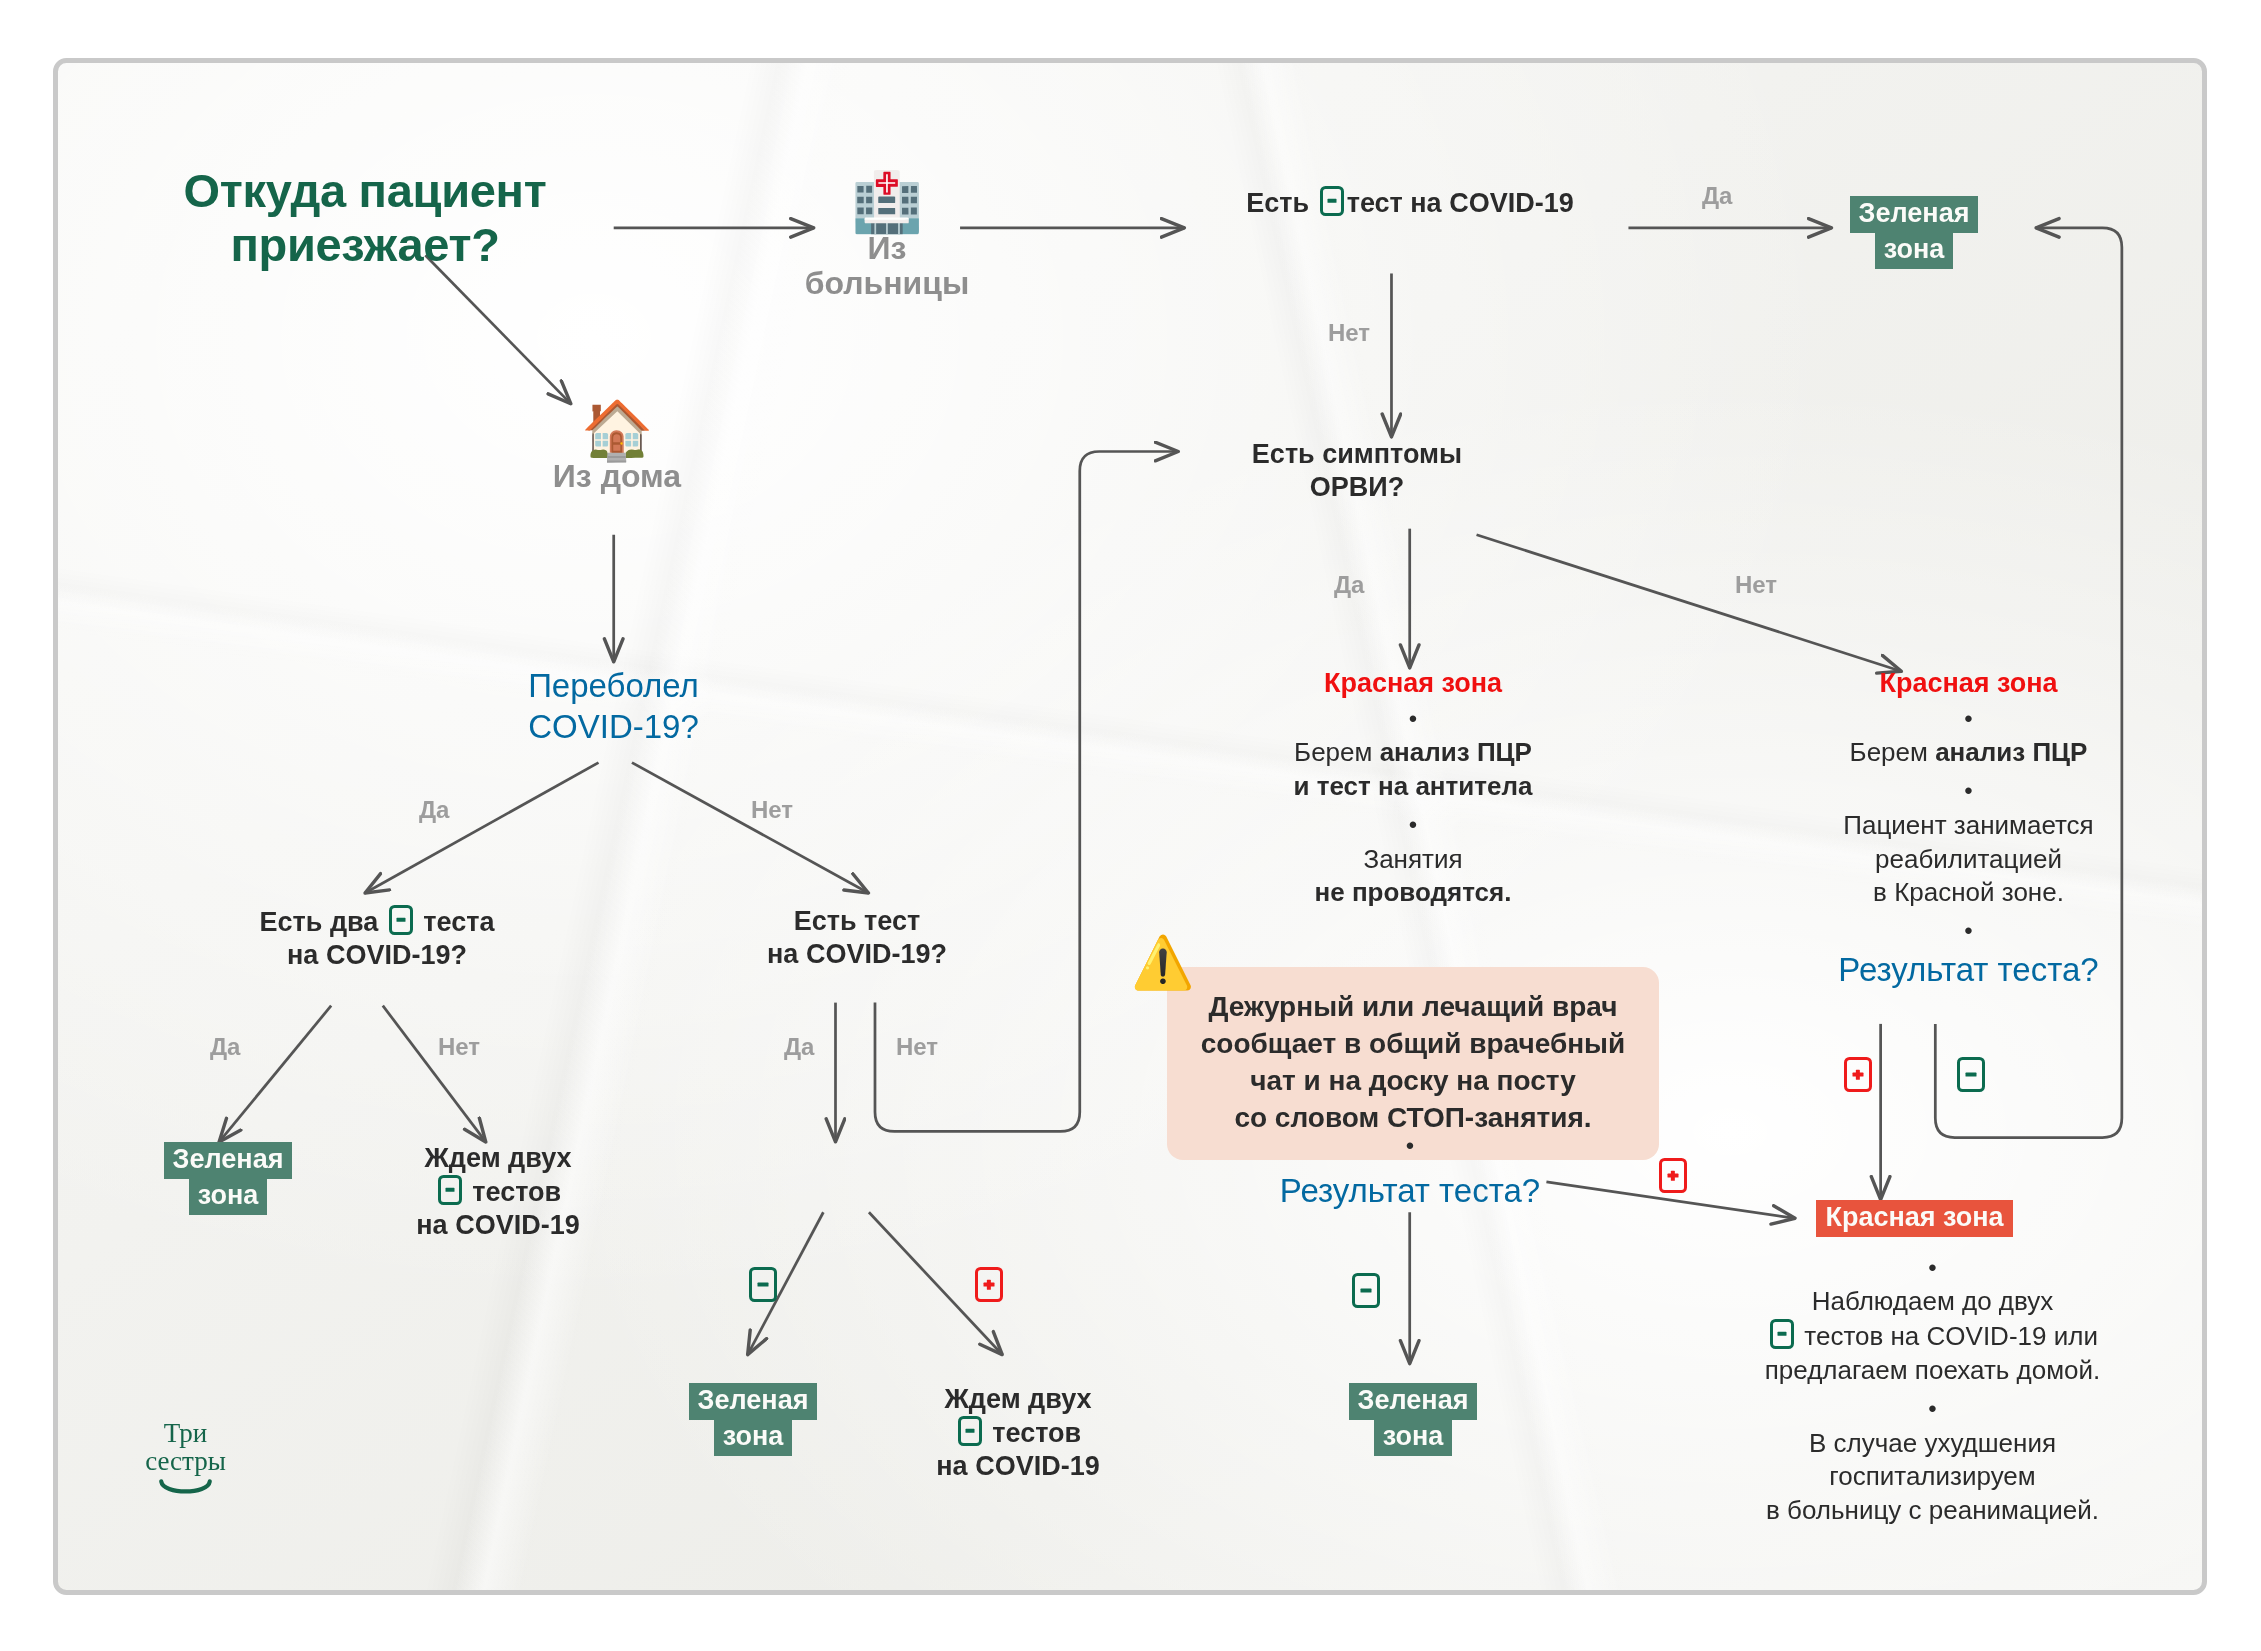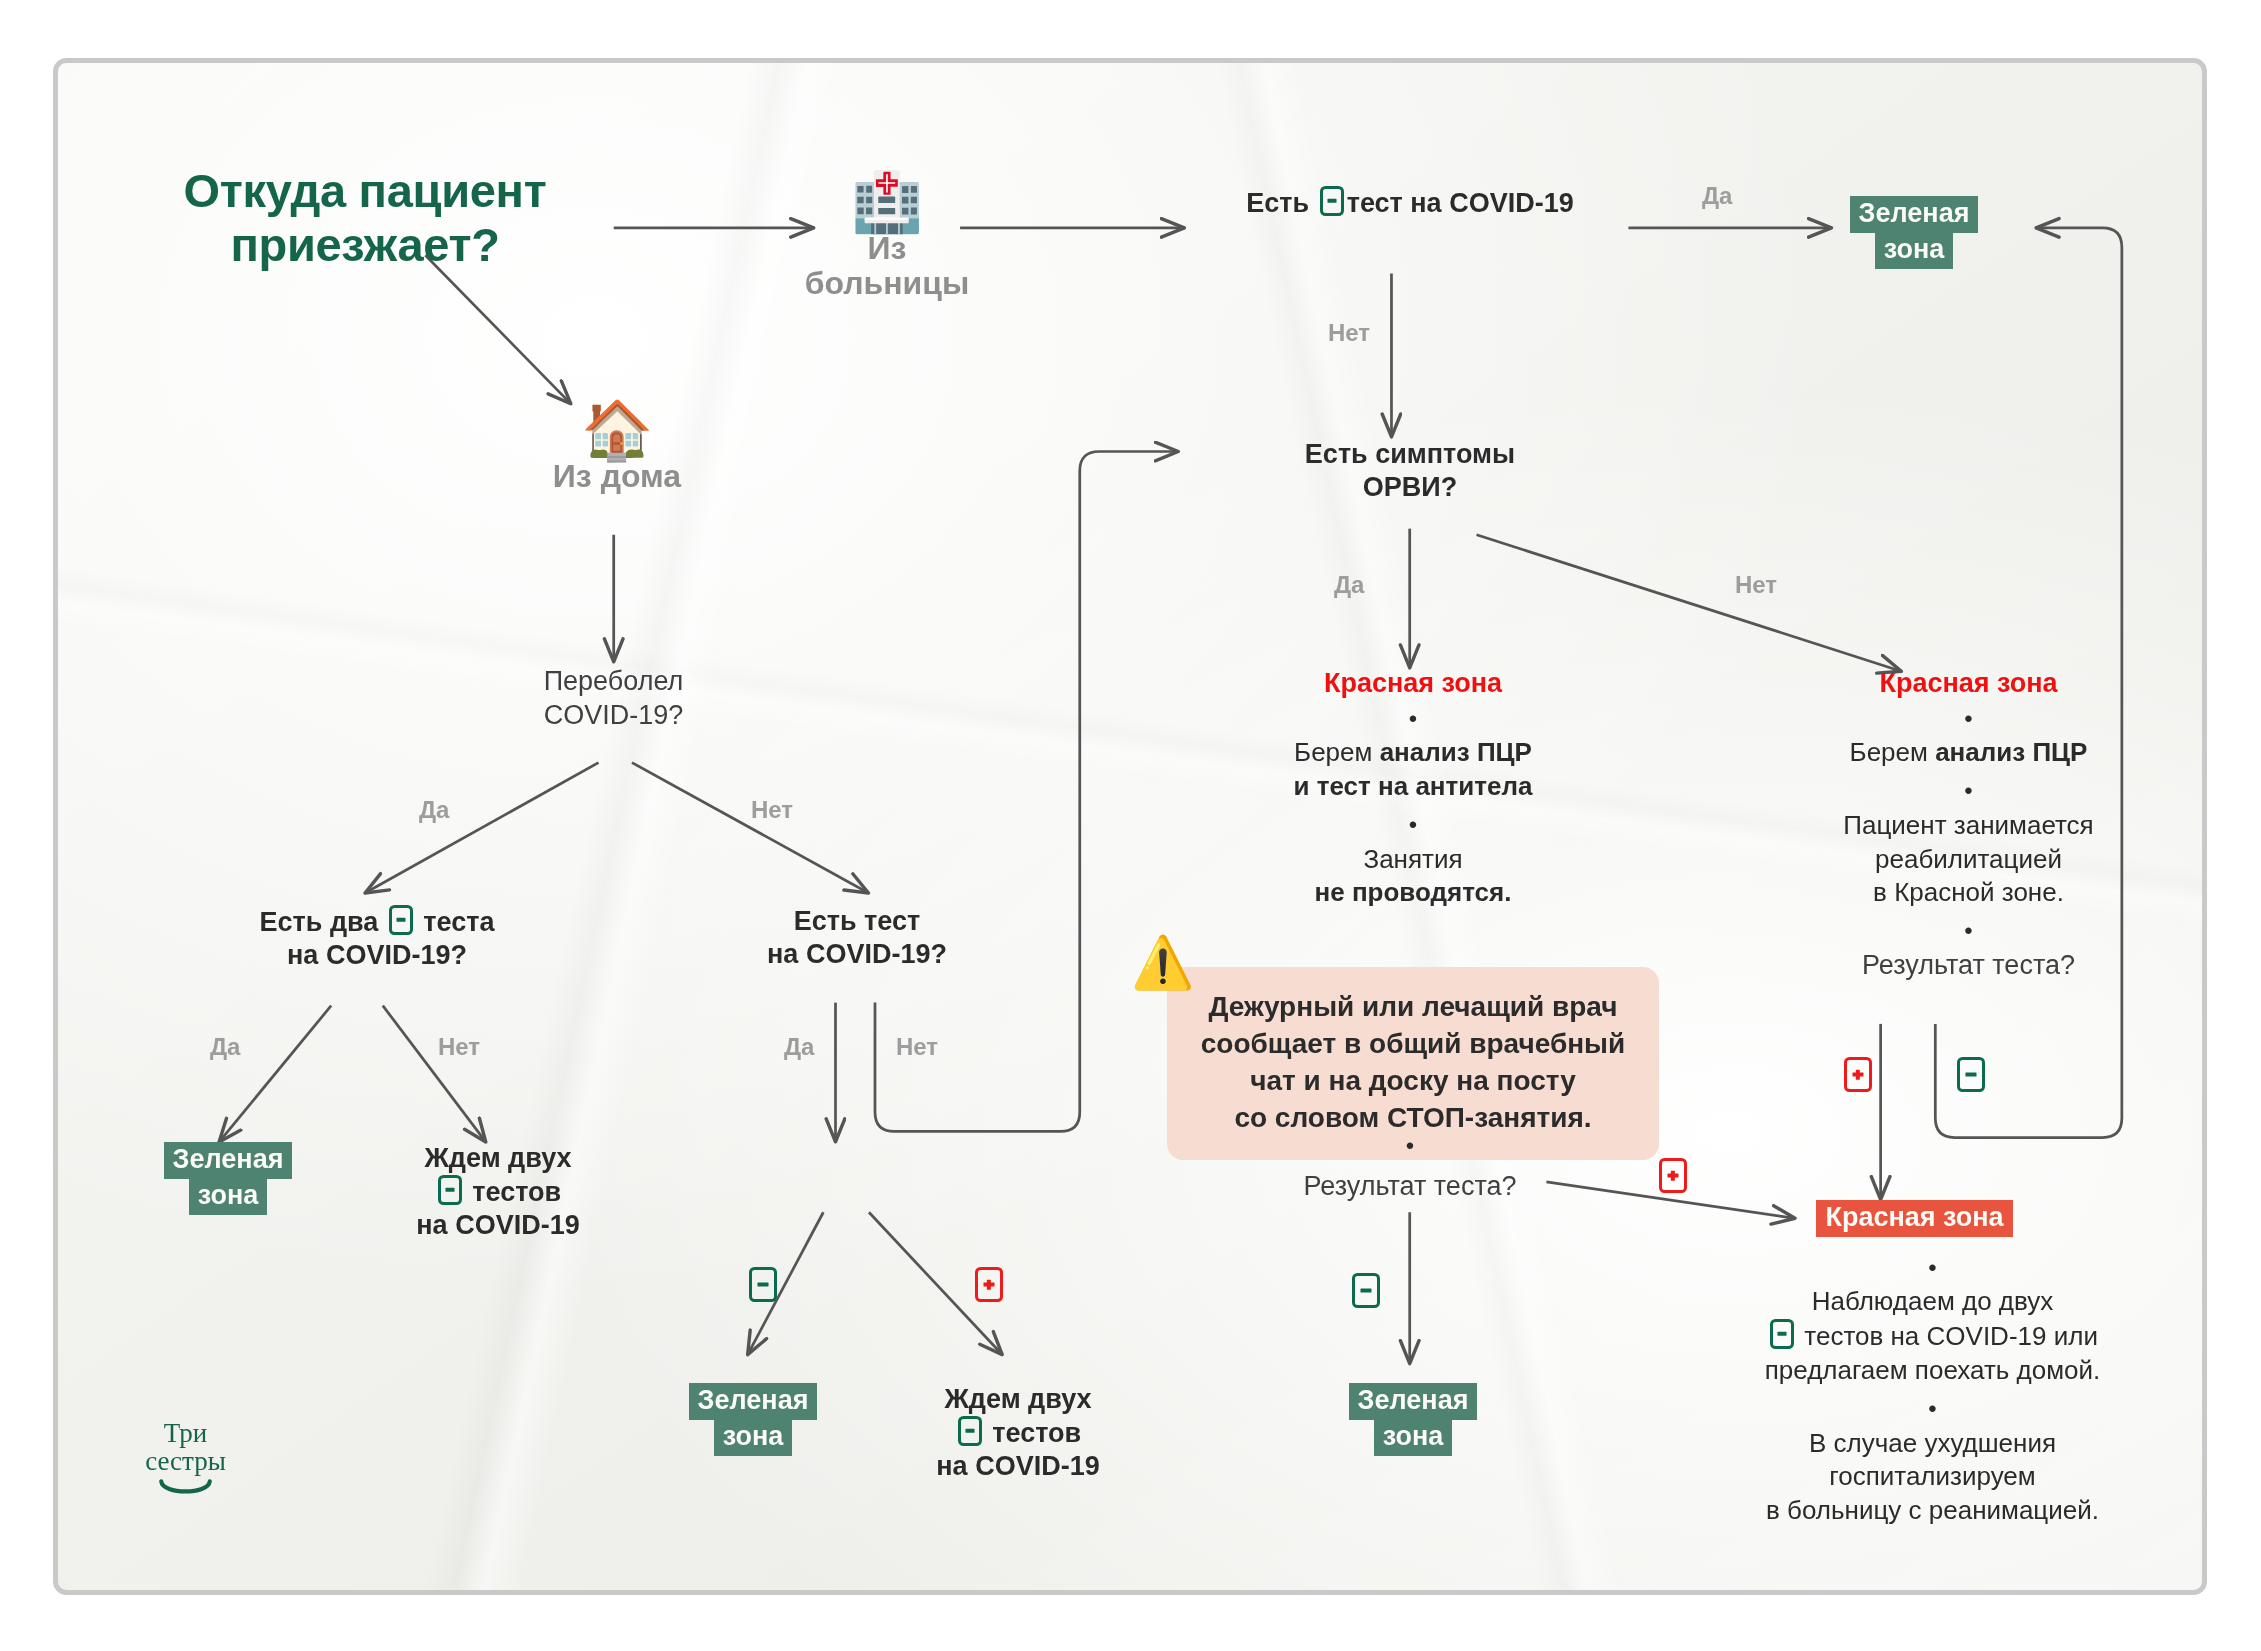--- a/index.html
+++ b/index.html
@@ -32,21 +32,21 @@
   .node{position:absolute;}
   .ctr{text-align:center;}
 
   .title{
     color:#15654a;font-weight:bold;font-size:47px;line-height:1.15;letter-spacing:-0.3px;
   }
   .srclabel{color:#8e8e8e;font-weight:bold;font-size:32px;line-height:1.1;}
   .emoji{font-size:58px;line-height:1;}
 
   .q{color:#2b2b2b;font-weight:bold;font-size:27px;line-height:1.22;}
-  .qn{color:#404040;font-weight:normal;font-size:27px;line-height:1.25;}
+  .qn{color:#0369a1;font-weight:normal;font-size:33px;line-height:1.25;}
   .body{color:#2b2b2b;font-weight:normal;font-size:26px;line-height:1.3;}
   .body b{font-weight:bold;}
   .yn{color:#9d9d9d;font-weight:bold;font-size:24px;}
 
   .redzone{color:#f01010;font-weight:bold;font-size:27px;}
   .dot{color:#2b2b2b;font-size:24px;line-height:.8;}
 
   .greenbadge span{
     background:#4e8371;color:#fbfbf8;font-weight:bold;font-size:27px;
     padding:3.6px 8.5px 6px 8.5px;display:inline-block;line-height:1.0;
@@ -168,21 +168,21 @@
     </div>
   </div>
   <div class="node yn" style="left:1702px;top:182px;">Да</div>
   <div class="node yn" style="left:1328px;top:319px;">Нет</div>
 
   <div class="node greenbadge ctr" style="left:1823px;top:196px;width:182px;">
     <div><span>Зеленая</span></div>
     <div><span>зона</span></div>
   </div>
 
-  <div class="node ctr" style="left:1191px;top:438px;width:438px;">
+  <div class="node ctr" style="left:1138px;top:438px;width:438px;">
     <div class="q">Есть симптомы</div>
     <div class="q">ОРВИ?</div>
   </div>
   <div class="node yn" style="left:1334px;top:571px;">Да</div>
   <div class="node yn" style="left:1735px;top:571px;">Нет</div>
 
   <div class="node ctr" style="left:431px;top:665px;width:365px;">
     <div class="qn">Переболел</div>
     <div class="qn">COVID-19?</div>
   </div>

